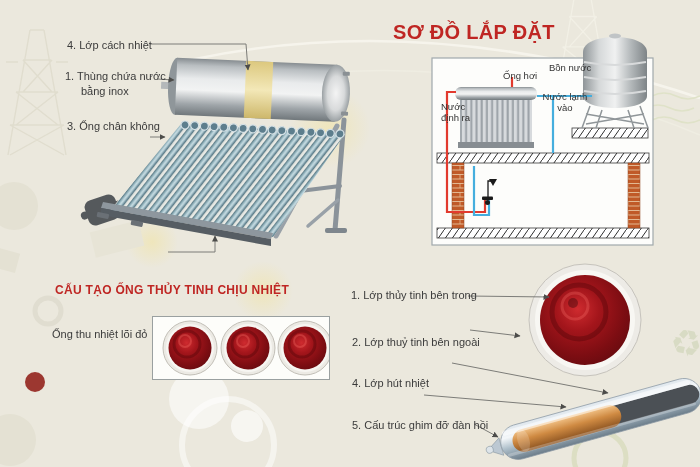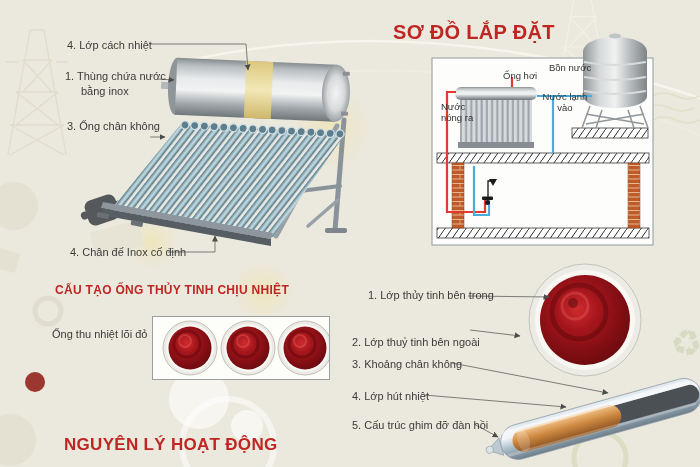--- a/index.html
+++ b/index.html
@@ -306,39 +306,36 @@
 
   <div class="abs z4 lbl" style="left:65px;top:69px">
     <span class="line">1. Thùng chứa nước</span>
     <span class="indent">bằng inox</span>
   </div>
 
   <div class="abs z4 lbl" style="left:67px;top:119px">
     <span class="line">3. Ống chân không</span>
   </div>
 
-  <div class="abs z4 lbl" style="left:70px;top:245px">4. Chân đế Inox cố định</div>
 
   <div class="abs z4 title" style="left:393px;top:21px;font-size:20px">SƠ ĐỒ LẮP ĐẶT</div>
 
   <div class="abs z4 dlbl" style="left:503px;top:70px;white-space:nowrap">Ống hơi</div>
 
   <div class="abs z4 dlbl" style="left:549px;top:62px;white-space:nowrap">Bồn nước</div>
 
   <div class="abs z4 dlbl" style="left:539px;top:91px;width:52px;text-align:center">Nước lạnh vào</div>
 
-  <div class="abs z4 dlbl" style="left:441px;top:101px;width:36px">Nước nóng ra</div>
+  <div class="abs z4 dlbl" style="left:441px;top:101px;width:36px">Nước định ra</div>
 
   <div class="abs z4 title" style="left:55px;top:283px;font-size:12px">CẤU TẠO ỐNG THỦY TINH CHỊU NHIỆT</div>
 
   <div class="abs z4 lbl" style="left:52px;top:327px">
     <span class="line">Ống thu nhiệt lõi đỏ</span>
   </div>
 
-  <div class="abs z4 lbl" style="left:368px;top:288px">1. Lớp thủy tinh bên trong</div>
+  <div class="abs z4 lbl" style="left:351px;top:288px">1. Lớp thủy tinh bên trong</div>
   <div class="abs z4 lbl" style="left:352px;top:335px">2. Lớp thuỷ tinh bên ngoài</div>
-  <div class="abs z4 lbl" style="left:352px;top:357px">3. Khoảng chân không</div>
-  <div class="abs z4 lbl" style="left:352px;top:389px">4. Lớp hút nhiệt</div>
+  <div class="abs z4 lbl" style="left:352px;top:376px">4. Lớp hút nhiệt</div>
   <div class="abs z4 lbl" style="left:352px;top:418px">5. Cấu trúc ghim đỡ đàn hồi</div>
 
-  <div class="abs z4 title" style="left:64px;top:435px;font-size:17px">NGUYÊN LÝ HOẠT ĐỘNG</div>
 
 </div>
 
 </body></html>

